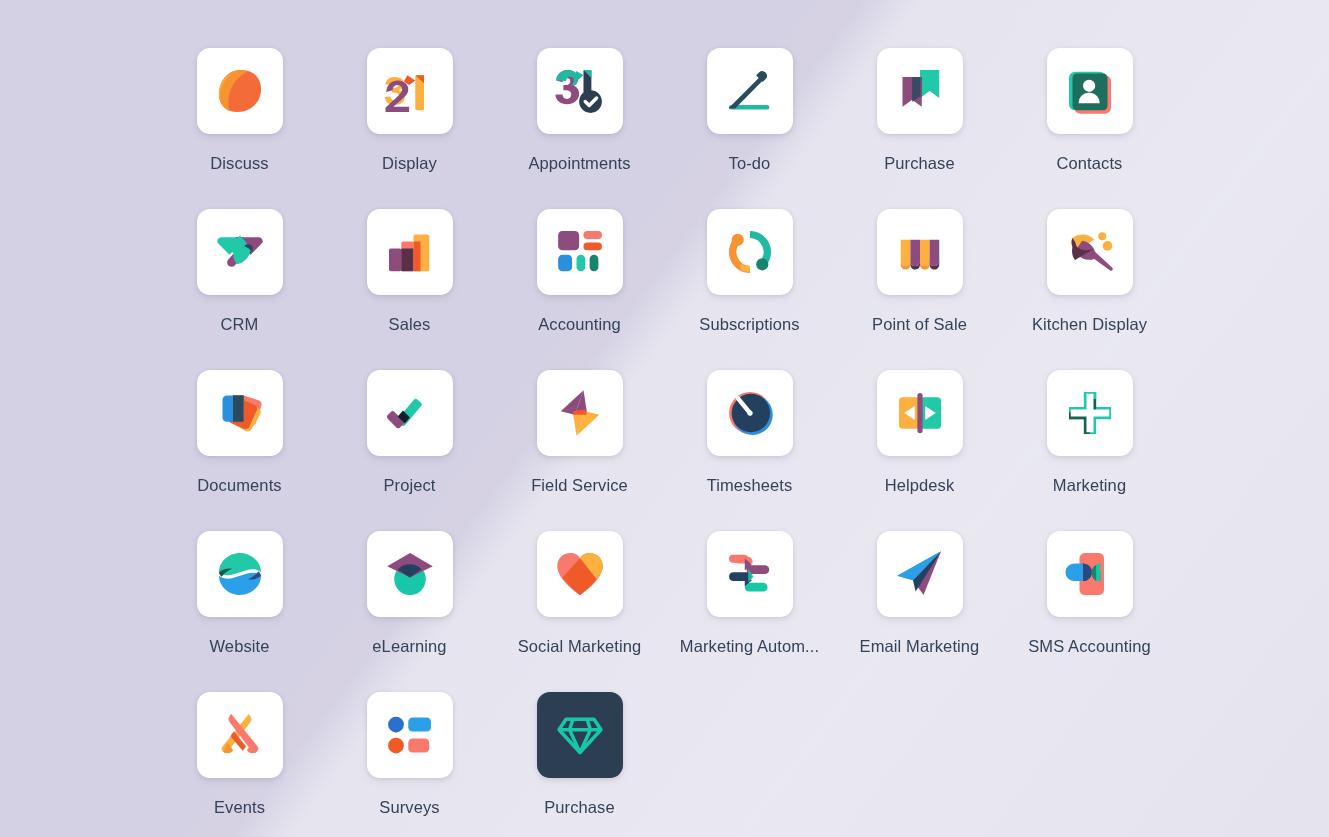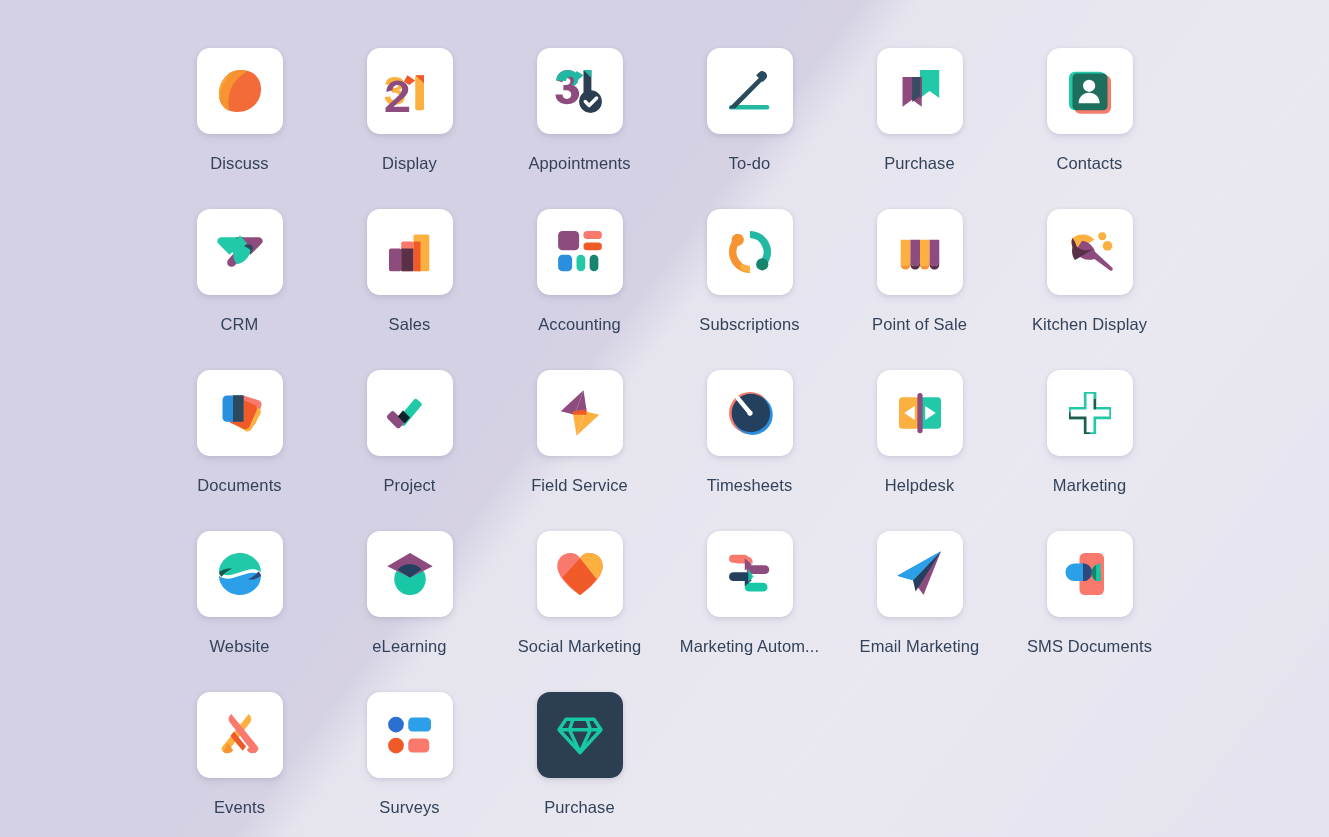--- a/index.html
+++ b/index.html
@@ -277,21 +277,21 @@
         </svg>
       </div>
       <div class="app-label">Email Marketing</div>
     </div>
     <div class="app-tile">
       <div class="app-icon-box">
         <svg width="56" height="56" viewBox="0 0 64 64">
           <use xlink:href="#sms-marketing-phone-icon"></use>
         </svg>
       </div>
-      <div class="app-label">SMS Documents</div>
+      <div class="app-label">SMS Accounting</div>
     </div>
     <div class="app-tile">
       <div class="app-icon-box">
         <svg width="56" height="56" viewBox="0 0 64 64">
           <use xlink:href="#events-flags-icon"></use>
         </svg>
       </div>
       <div class="app-label">Events</div>
     </div>
     <div class="app-tile">

